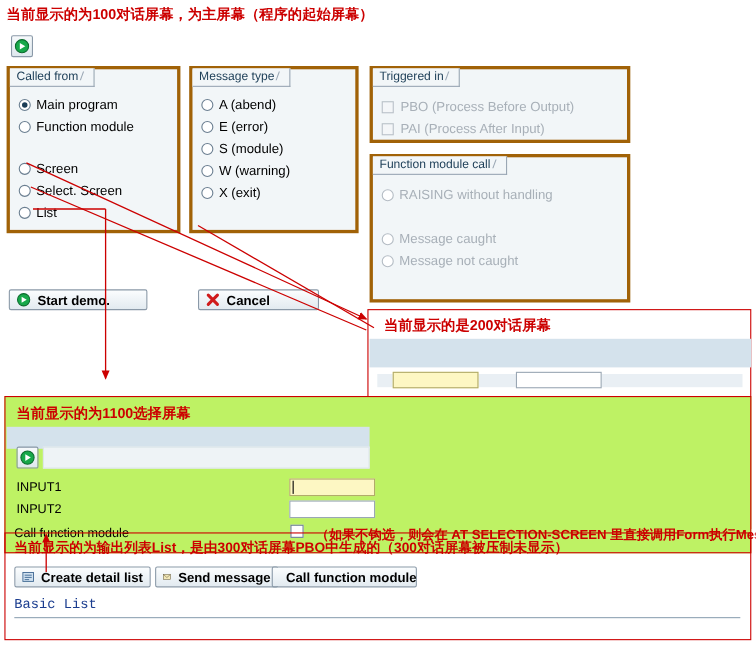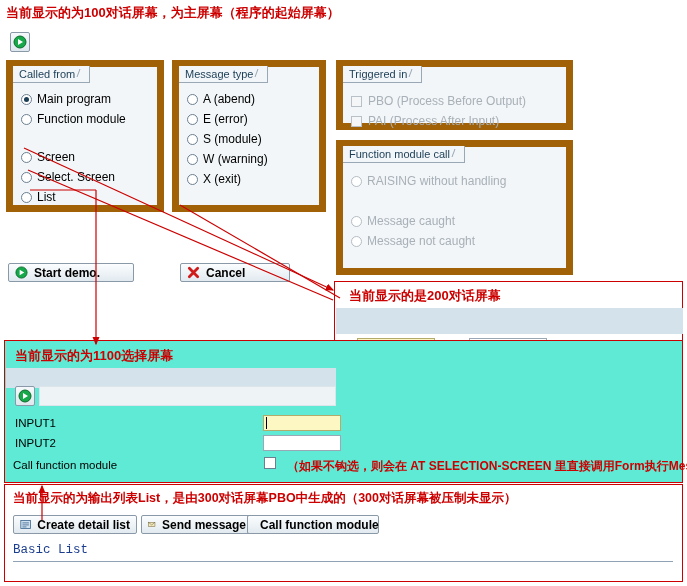--- a/index.html
+++ b/index.html
@@ -35,21 +35,21 @@
     border:1px solid #8a99a8;
     background:linear-gradient(#f6f9fb,#dfe8ee);
     box-sizing:border-box;
     display:flex;align-items:center;justify-content:center;
     border-radius:2px;
   }
   .icon-btn svg{display:block;}
 
   
   .groupbox{
-    border:7px solid #a16207;
+    border:3px solid #a16207;
     background:#f2f6f8;
     box-sizing:border-box;
   }
   .group-title{
     position:absolute;
     top:-1px;left:0;
     height:16px;
     padding:0 14px 0 6px;
     background:#f2f6f8;
     border-right:1px solid #9aa7b4;
@@ -139,21 +139,21 @@
     background:#e4ecf3;
     box-sizing:border-box;
     display:flex;align-items:center;
     font-size:11.5px;
     color:#000;
     padding:0 4px;
     white-space:nowrap;
   }
 
   
-  #s1100{background:#5eead4;}
+  #s1100{background:#bef264;margin-top:20px;}
   .lbl-small{font-size:11.5px;}
 
   
   .basic-list{
     font-family:"Liberation Mono",monospace;
     font-size:12.5px;
     color:#1b3d8f;
   }
 
   

